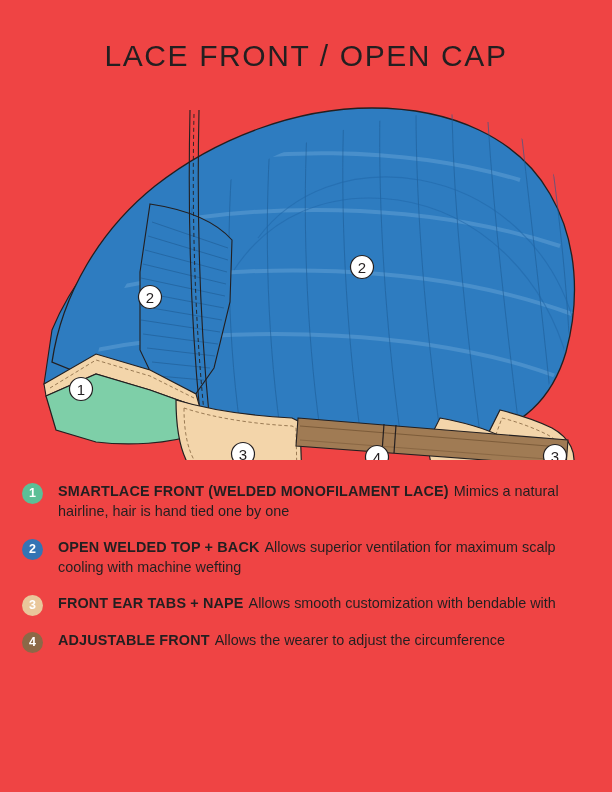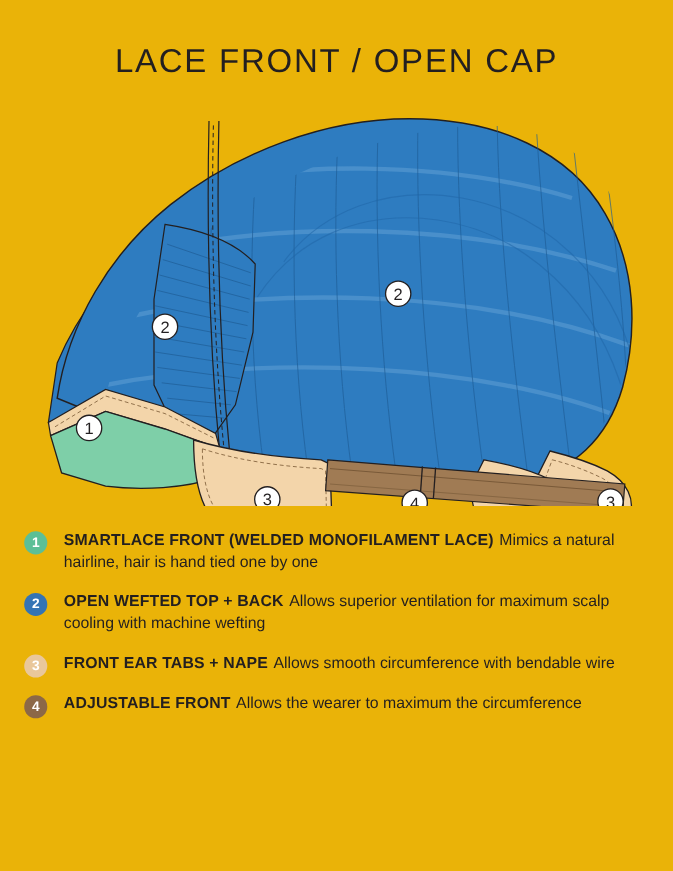--- a/index.html
+++ b/index.html
@@ -14,21 +14,21 @@
     position: relative;
     overflow: hidden;
     font-family: "Liberation Sans", sans-serif;
     color: #231f20;
   }
   .page {
     position: absolute;
     inset: 0;
     width: 612px;
     height: 792px;
-    background: #eab308;
+    background: #ef4444;
     text-decoration: underline;
   }
 
   
   .title-wrap {
     position: absolute;
     top: 20px;
     left: 0;
     width: 612px;
     text-align: center;
@@ -277,33 +277,33 @@
     <div class="legend-item">
       <span class="badge c1">1</span>
       <div class="legend-text">
         <span class="legend-term">SMARTLACE FRONT (WELDED MONOFILAMENT LACE)</span><span class="gap"></span><span class="legend-desc">Mimics a natural hairline, hair is hand tied one by one</span>
       </div>
     </div>
 
     <div class="legend-item">
       <span class="badge c2">2</span>
       <div class="legend-text">
-        <span class="legend-term">OPEN WEFTED TOP + BACK</span><span class="gap"></span><span class="legend-desc">Allows superior ventilation for maximum scalp cooling with machine wefting</span>
+        <span class="legend-term">OPEN WELDED TOP + BACK</span><span class="gap"></span><span class="legend-desc">Allows superior ventilation for maximum scalp cooling with machine wefting</span>
       </div>
     </div>
 
     <div class="legend-item">
       <span class="badge c3">3</span>
       <div class="legend-text">
-        <span class="legend-term">FRONT EAR TABS + NAPE</span><span class="gap"></span><span class="legend-desc">Allows smooth circumference with bendable wire</span>
+        <span class="legend-term">FRONT EAR TABS + NAPE</span><span class="gap"></span><span class="legend-desc">Allows smooth customization with bendable with</span>
       </div>
     </div>
 
     <div class="legend-item">
       <span class="badge c4">4</span>
       <div class="legend-text">
-        <span class="legend-term">ADJUSTABLE FRONT</span><span class="gap"></span><span class="legend-desc">Allows the wearer to maximum the circumference</span>
+        <span class="legend-term">ADJUSTABLE FRONT</span><span class="gap"></span><span class="legend-desc">Allows the wearer to adjust the circumference</span>
       </div>
     </div>
 
   </div>
 
 </div>
 
 </body></html>

